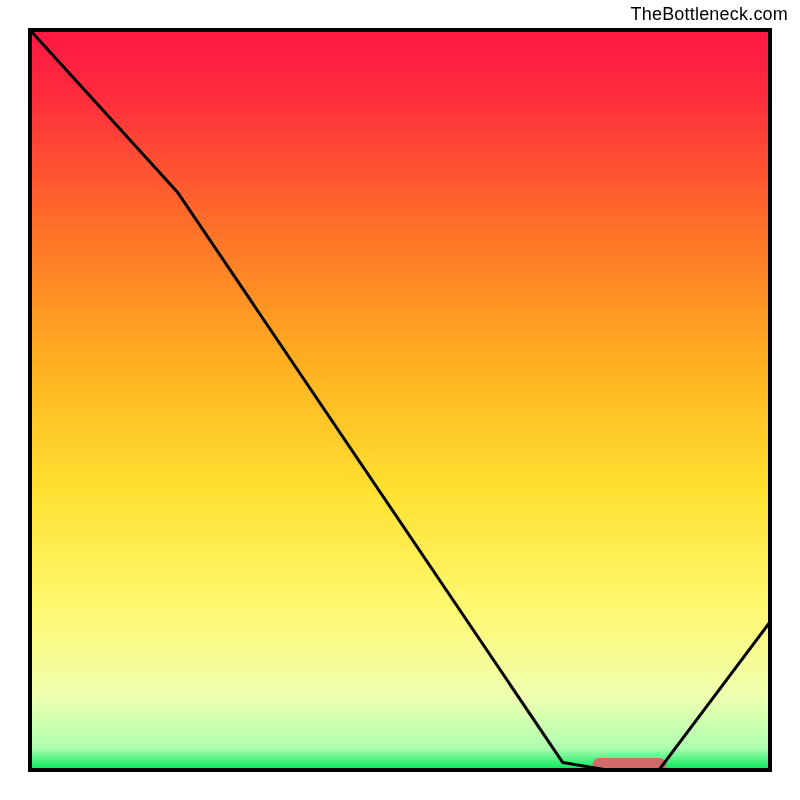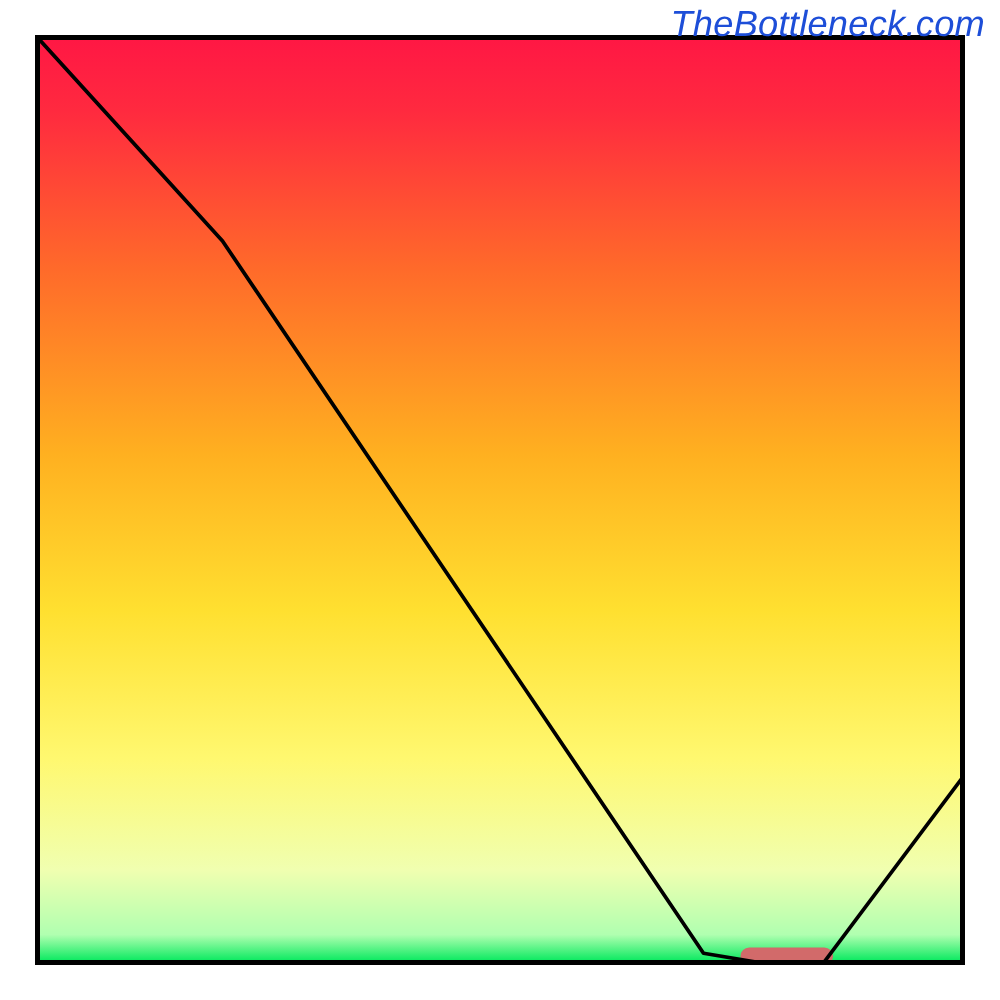--- a/index.html
+++ b/index.html
@@ -13,26 +13,25 @@
   }
   .container {
     position: relative;
     width: 800px;
     height: 800px;
   }
   .watermark {
     position: absolute;
     top: 4px;
     right: 12px;
-    color: #1d4ed8;
-    font-size: 29px;
+    color: #000000;
+    font-size: 18px;
     font-weight: 500;
     letter-spacing: 0.2px;
     z-index: 10;
-    font-style: italic;
   }
   svg {
     display: block;
   }
 </style>
 </head>
 <body>
 
 <div class="container">
   <div class="watermark">TheBottleneck.com</div>

